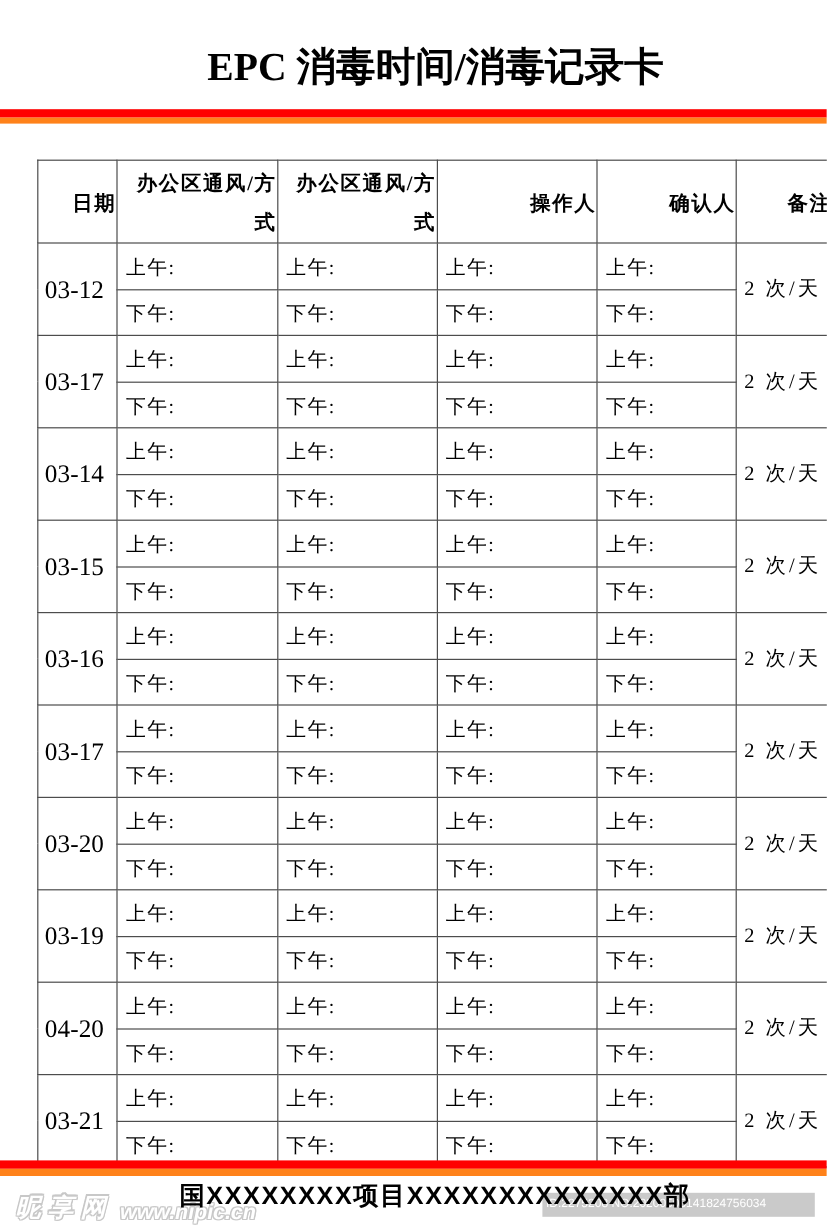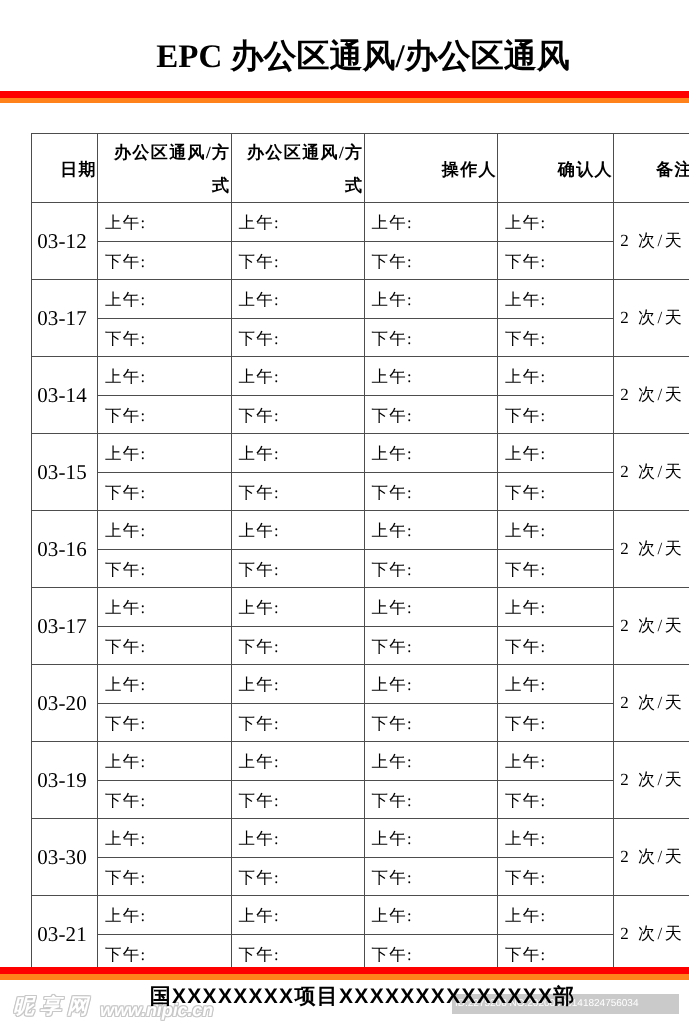--- a/index.html
+++ b/index.html
@@ -161,21 +161,21 @@
     height: 20px;
     background: #cacaca;
     z-index: 0;
   }
 </style>
 </head>
 <body>
 
 <div class="page">
 
-  <div class="doc-title">EPC 办公区通风/办公区通风</div>
+  <div class="doc-title">EPC 消毒时间/消毒记录卡</div>
 
   <div class="rule rule-red rule-top-red" style="background: rgb(255, 0, 0);"></div>
   <div class="rule rule-orange rule-top-orange" style="background: rgb(255, 130, 26);"></div>
 
   <table class="log-table">
     <colgroup>
       <col class="c-date">
         <col class="c-vent">
         <col class="c-disin">
       <col class="c-oper">
@@ -299,21 +299,21 @@
         <td class="slot-cell" style="border-color: rgb(77, 77, 77);">上午:</td>
         <td class="note-cell" rowspan="2" style="border-color: rgb(77, 77, 77);">2 次/天</td>
       </tr>
       <tr>
         <td class="slot-cell" style="border-color: rgb(77, 77, 77);">下午:</td>
         <td class="slot-cell" style="border-color: rgb(77, 77, 77);">下午:</td>
         <td class="slot-cell" style="border-color: rgb(77, 77, 77);">下午:</td>
         <td class="slot-cell" style="border-color: rgb(77, 77, 77);">下午:</td>
       </tr>
       <tr>
-        <td class="date-cell" rowspan="2" style="border-color: rgb(77, 77, 77);">03-30</td>
+        <td class="date-cell" rowspan="2" style="border-color: rgb(77, 77, 77);">04-20</td>
         <td class="slot-cell" style="border-color: rgb(77, 77, 77);">上午:</td>
         <td class="slot-cell" style="border-color: rgb(77, 77, 77);">上午:</td>
         <td class="slot-cell" style="border-color: rgb(77, 77, 77);">上午:</td>
         <td class="slot-cell" style="border-color: rgb(77, 77, 77);">上午:</td>
         <td class="note-cell" rowspan="2" style="border-color: rgb(77, 77, 77);">2 次/天</td>
       </tr>
       <tr>
         <td class="slot-cell" style="border-color: rgb(77, 77, 77);">下午:</td>
         <td class="slot-cell" style="border-color: rgb(77, 77, 77);">下午:</td>
         <td class="slot-cell" style="border-color: rgb(77, 77, 77);">下午:</td>

